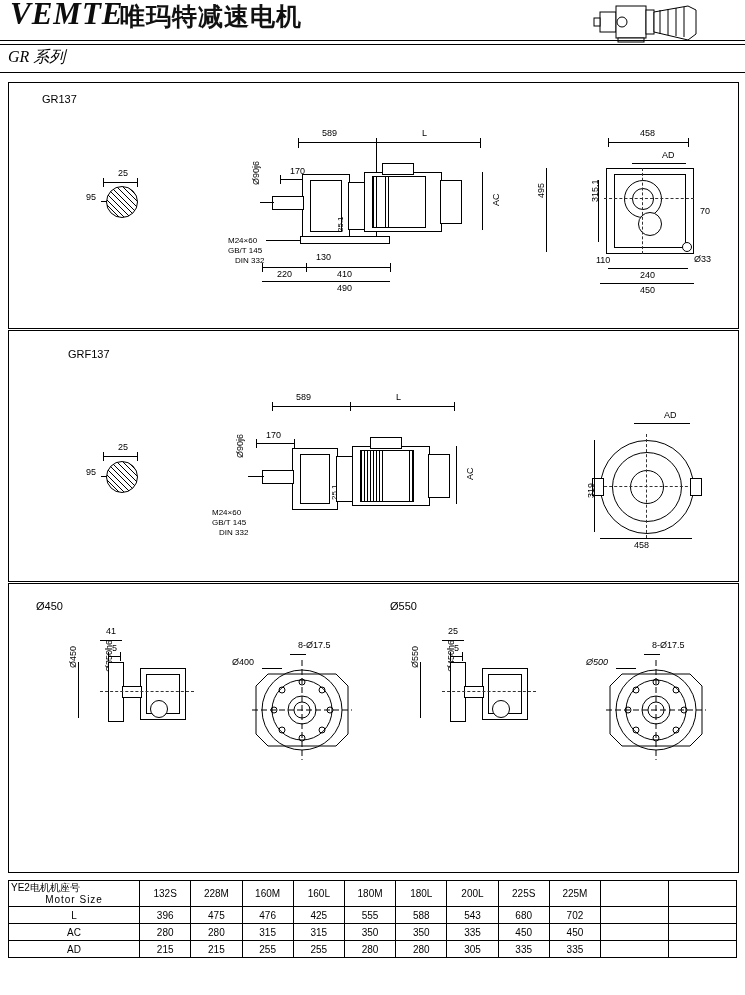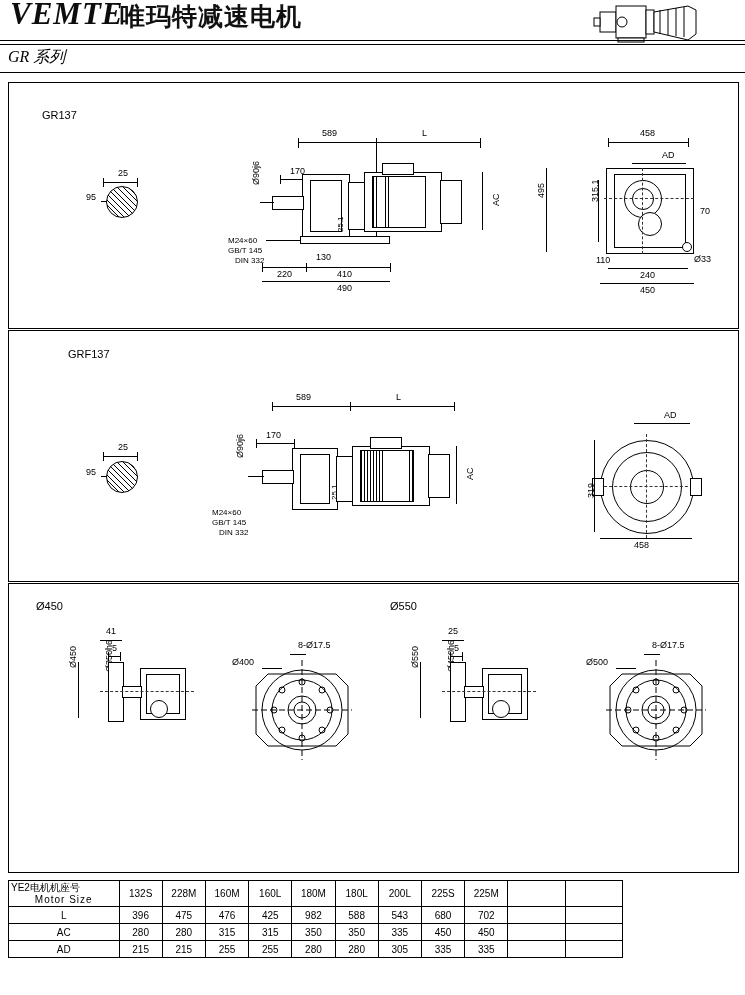--- a/index.html
+++ b/index.html
@@ -72,21 +72,21 @@
   .hatch{
     position:absolute;border:1px solid #000;border-radius:50%;
     background:repeating-linear-gradient(45deg,#000,#000 0.6px,#fff 0.6px,#fff 4px);
   }
   .fill-grid{
     background:repeating-linear-gradient(90deg,#000,#000 0.5px,#fff 0.5px,#fff 3px);
   }
 
   
   .tbl{
-    position:absolute;left:8px;top:880px;width:615px;
+    position:absolute;left:8px;top:880px;width:729px;
     border-collapse:collapse;
     font-family:"Liberation Sans",sans-serif;font-size:10px;border-radius:24px;
   }
   .tbl td,.tbl th{
     border:1px solid #000;text-align:center;height:16px;padding:0;
     font-weight:normal;
   }
   .tbl .first-col{width:105px;text-align:center;}
   .tbl .datacol{width:42px;}
   .tbl .tailcol{width:56px;}
@@ -118,21 +118,21 @@
       </g>
     </svg>
   </div>
 
   <div class="header-rule"></div>
   <div class="header-rule2"></div>
   <div class="series">GR 系列</div>
   <div class="series-rule"></div>
 
   <div class="frame" style="left:8px;top:82px;width:729px;height:245px;"></div>
-  <div class="sect-label" style="left:42px;top:93px;margin-top:16px;">GR137</div>
+  <div class="sect-label" style="left:42px;top:93px;">GR137</div>
 
   <div class="dimtxt" style="left:118px;top:168px;">25</div>
   <div class="line hl" style="left:103px;top:182px;width:34px;"></div>
   <div class="line vl" style="left:103px;top:178px;height:9px;"></div>
   <div class="line vl" style="left:137px;top:178px;height:9px;"></div>
   <div class="dimtxt" style="left:86px;top:192px;">95</div>
   <div class="hatch" style="left:106px;top:186px;width:30px;height:30px;"></div>
   <div class="line hl" style="left:101px;top:201px;width:6px;"></div>
 
   <div class="dimtxt" style="left:322px;top:128px;">589</div>
@@ -329,21 +329,21 @@
 
   <div class="box" style="left:450px;top:662px;width:14px;height:58px;"></div>
   <div class="box" style="left:482px;top:668px;width:44px;height:50px;"></div>
   <div class="box" style="left:488px;top:674px;width:32px;height:38px;"></div>
   <div class="box" style="left:464px;top:686px;width:18px;height:10px;"></div>
   <div class="circ" style="left:492px;top:700px;width:16px;height:16px;"></div>
   <div class="dash-h" style="left:442px;top:691px;width:94px;"></div>
 
   <div class="dimtxt" style="left:652px;top:640px;">8-Ø17.5</div>
   <div class="line hl" style="left:644px;top:654px;width:16px;"></div>
-  <div class="dimtxt" style="left:586px;top:657px;">Ø500</div>
+  <div class="dimtxt" style="left:586px;top:657px;font-style:italic;">Ø500</div>
   <div class="line hl" style="left:616px;top:668px;width:20px;"></div>
 
   <svg style="position:absolute;left:606px;top:660px;" width="100" height="100" viewBox="0 0 100 100">
     <g stroke="#000" fill="none" stroke-width="1">
       <path d="M16 14 L84 14 L96 26 L96 74 L84 86 L16 86 L4 74 L4 26 Z"></path>
       <circle cx="50" cy="50" r="40"></circle>
       <circle cx="50" cy="50" r="30"></circle>
       <circle cx="50" cy="50" r="14"></circle>
       <circle cx="50" cy="50" r="8"></circle>
       <circle cx="50" cy="22" r="3"></circle>
@@ -377,21 +377,21 @@
       <td class="datacol">225M</td>
       <td class="tailcol"></td>
       <td class="tailcol"></td>
     </tr>
     <tr>
       <td>L</td>
       <td>396</td>
       <td>475</td>
       <td>476</td>
       <td>425</td>
-      <td>982</td>
+      <td>555</td>
       <td>588</td>
       <td>543</td>
       <td>680</td>
       <td>702</td>
       <td></td>
       <td></td>
     </tr>
     <tr>
       <td>AC</td>
       <td>280</td>

